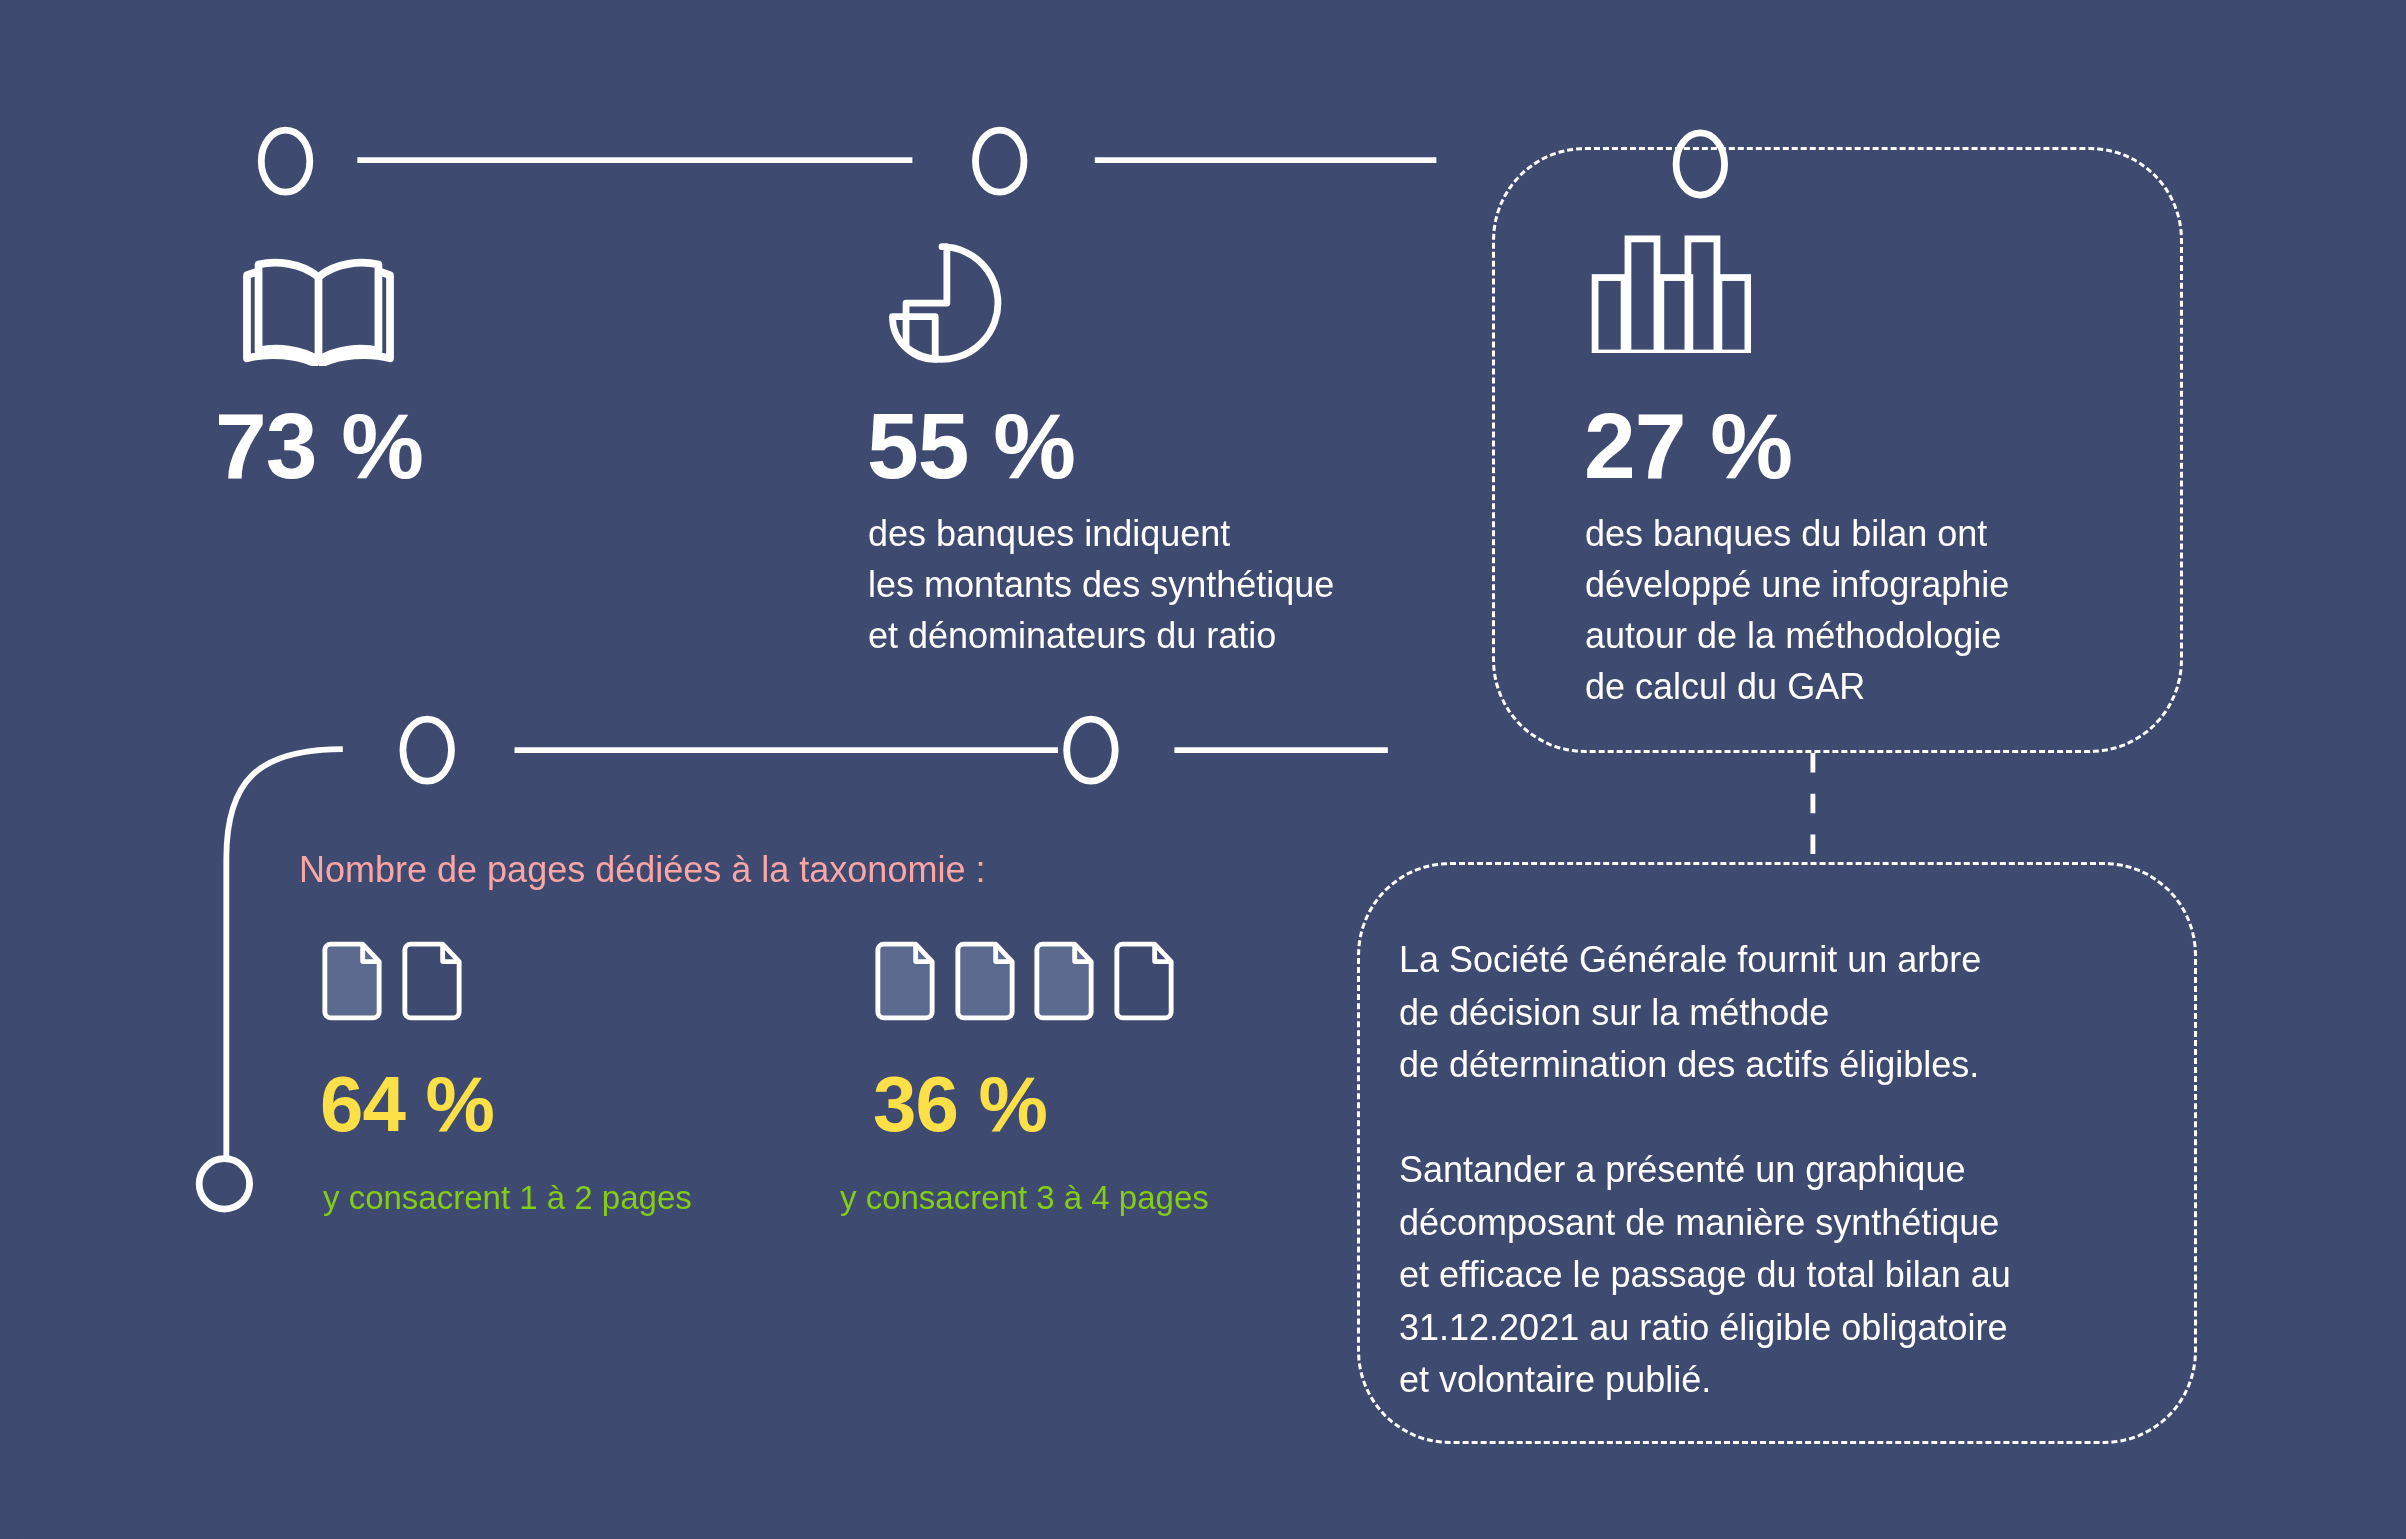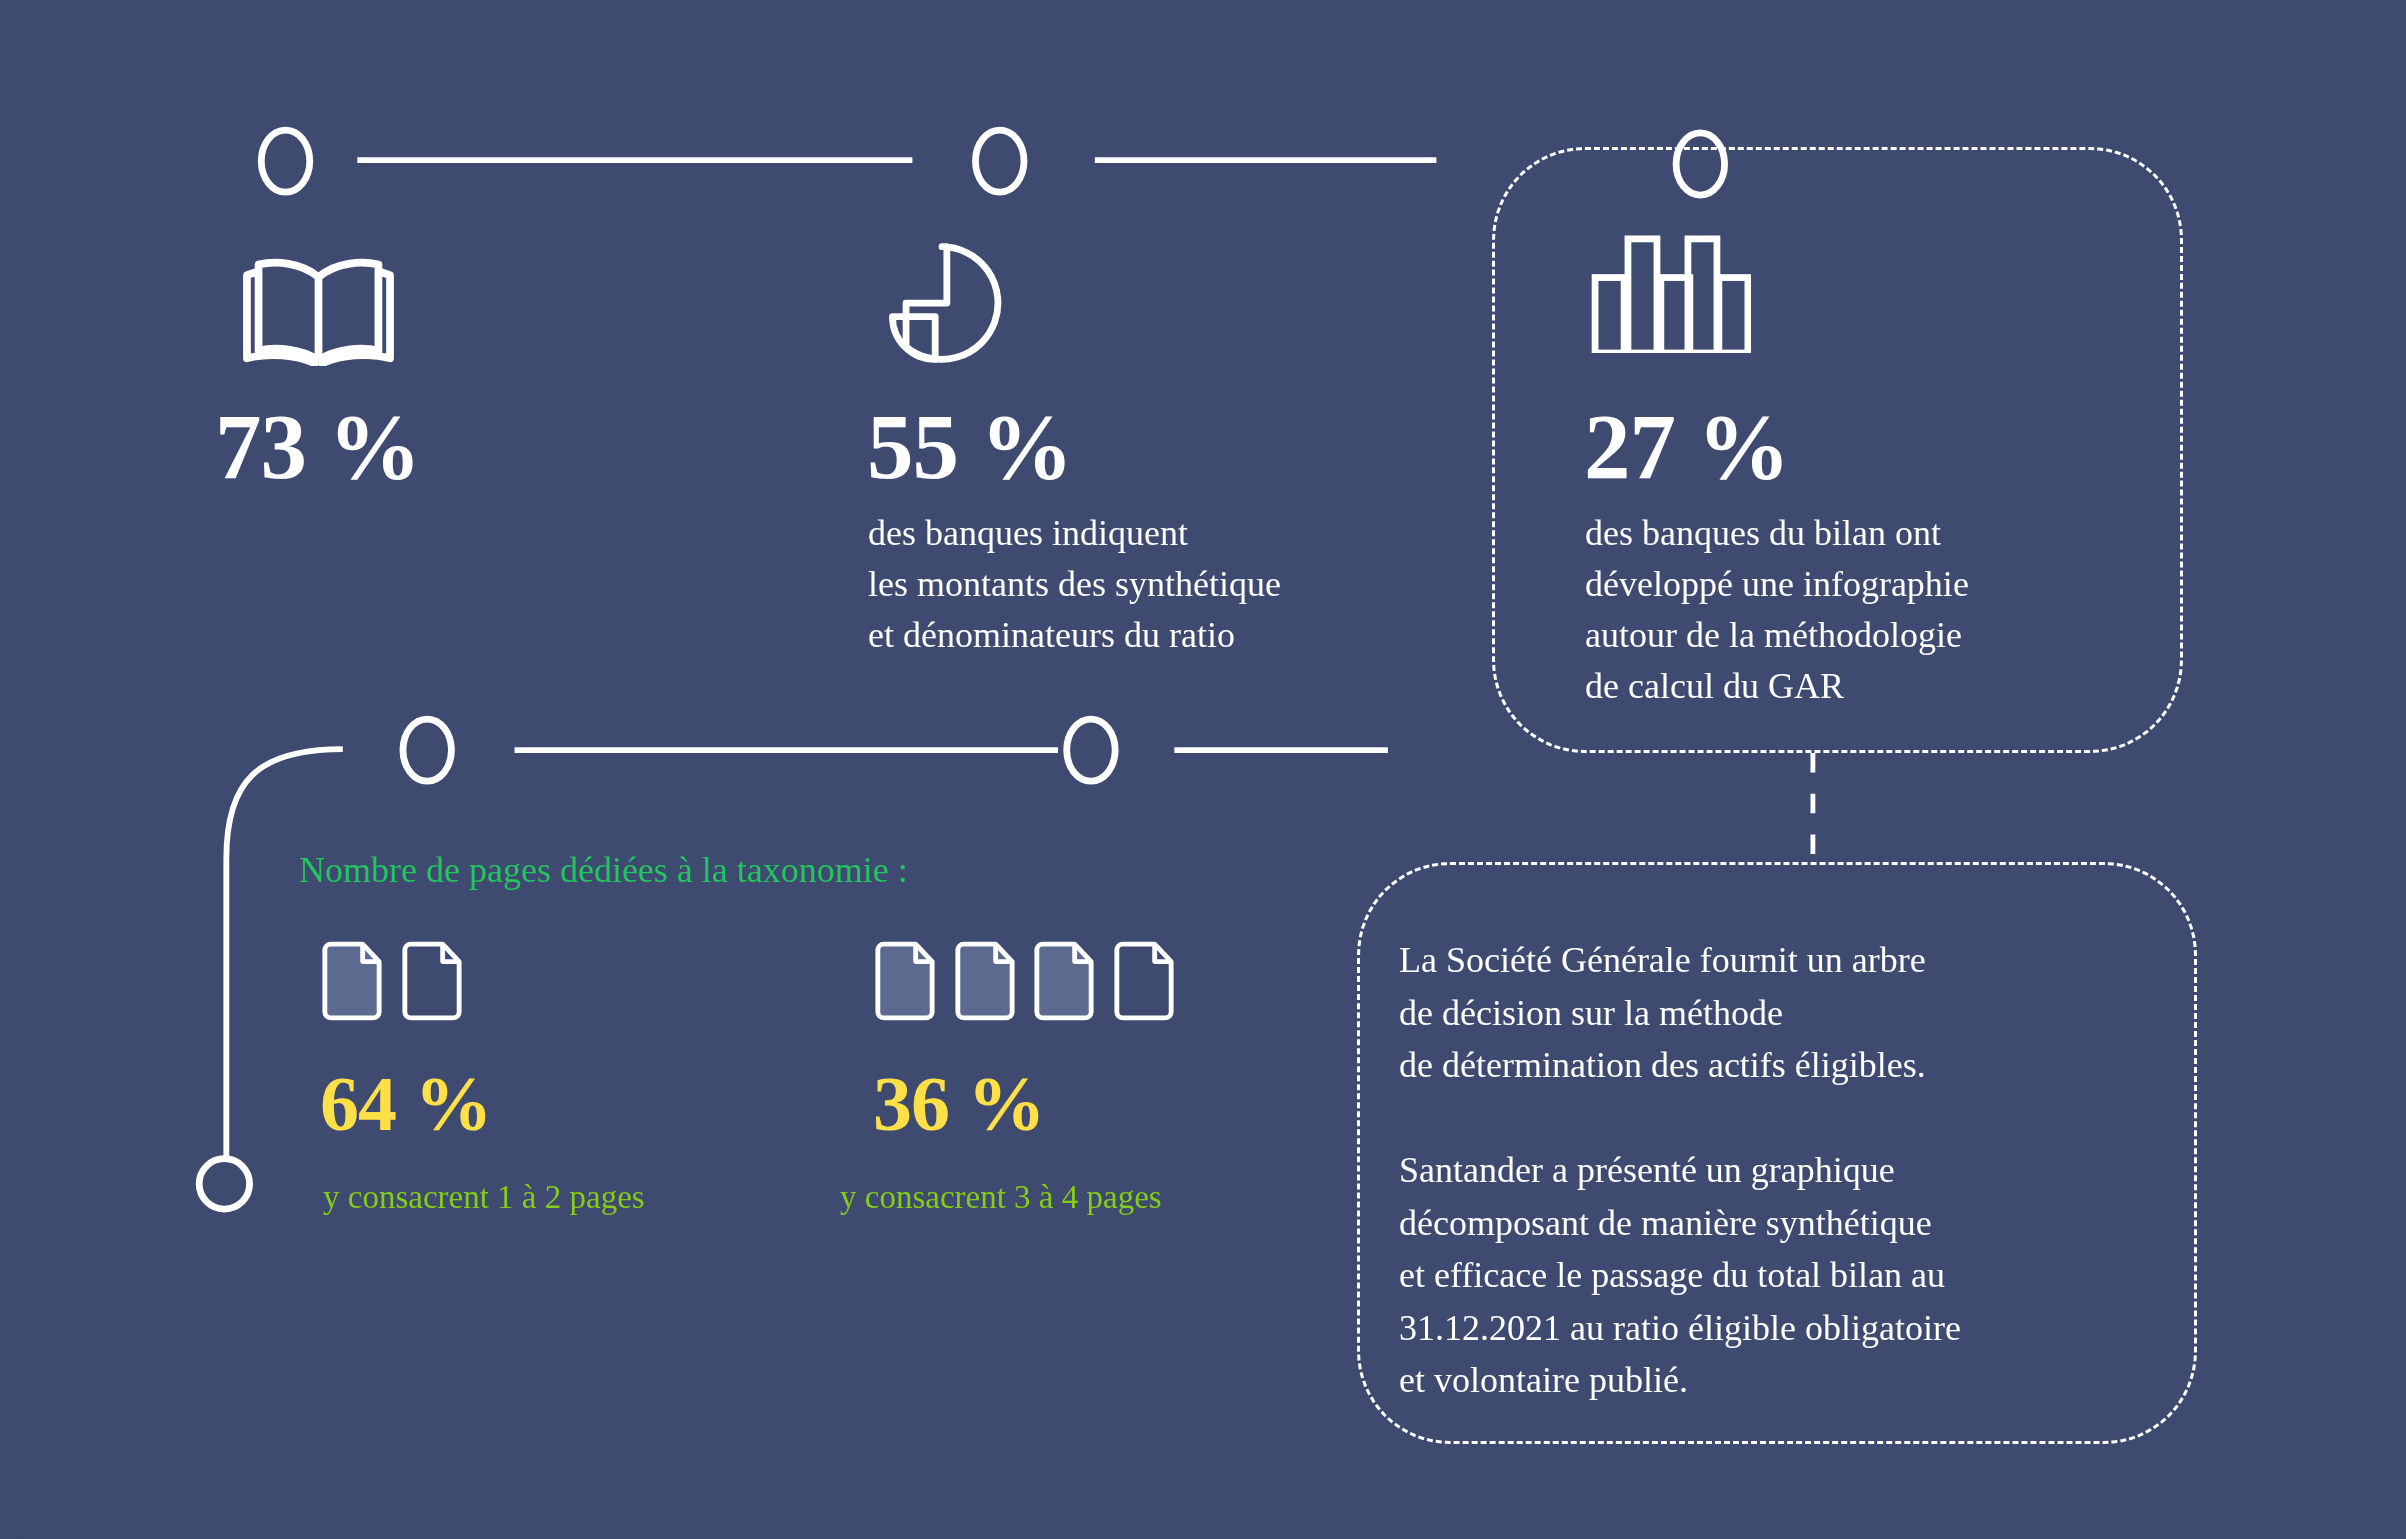--- a/index.html
+++ b/index.html
@@ -5,21 +5,21 @@
   html, body {
     margin: 0;
     padding: 0;
     background: #3e4a70;
   }
   #stage {
     position: relative;
     width: 2407px;
     height: 1540px;
     background: #3e4a70;
-    font-family: Liberation Serif, serif;
+    font-family: Liberation Sans, sans-serif;
     overflow: hidden;
     border-radius: 26px;
     -webkit-font-smoothing: antialiased;
   }
 
   
   #connectors {
     position: absolute;
     left: 0; top: 0;
     width: 2407px; height: 1540px;
@@ -61,21 +61,21 @@
     color: #ffffff;
     font-size: 36px;
     font-weight: 400;
     line-height: 1.46;
     white-space: pre-line;
   }
 
   
   .section-title {
     position: absolute;
-    color: #22c55e;
+    color: #fca5a5;
     font-size: 36px;
     font-weight: 400;
     white-space: nowrap;
     text-align: right;
   }
   .doc-row { position: absolute; display: flex; gap: 15.5px; }
   .doc-caption {
     position: absolute;
     color: #84cc16;
     font-size: 33px;

